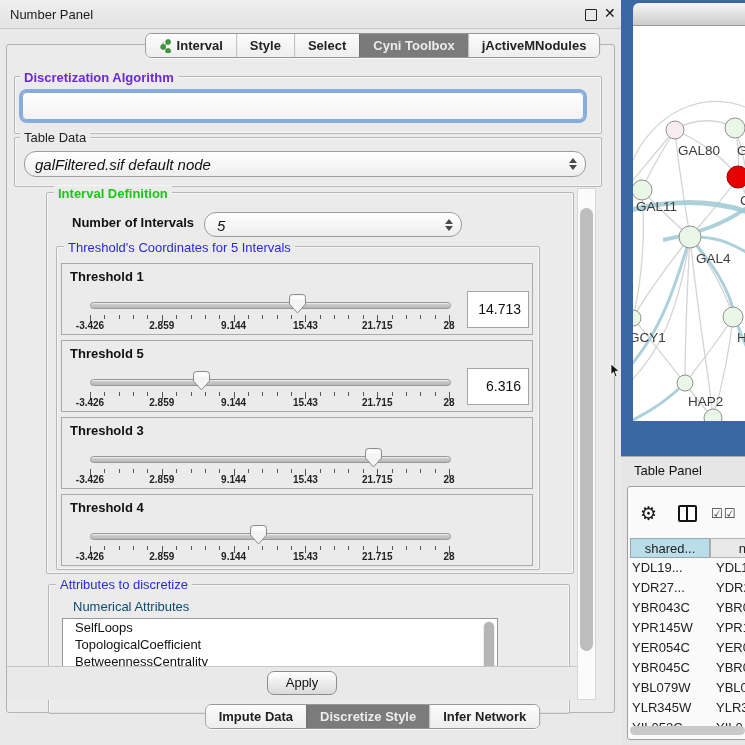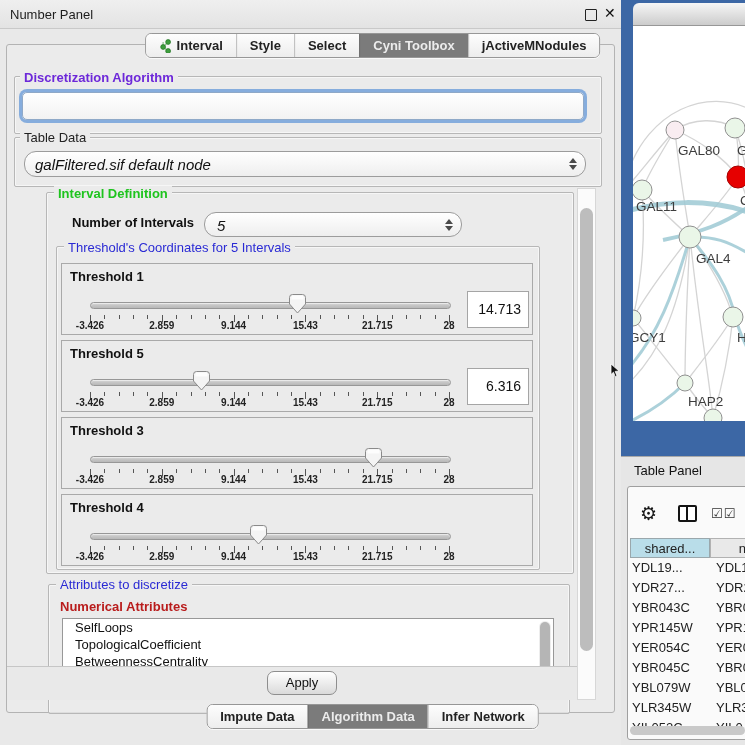--- a/index.html
+++ b/index.html
@@ -76,22 +76,22 @@
   .th-thumb{position:absolute;top:30px;width:17px;height:20px;}
   .tick{position:absolute;width:1px;background:#555;}
   .tlabel{position:absolute;top:56px;width:64px;margin-left:-32px;text-align:center;
           font-size:10px;font-weight:bold;color:#222;}
   .th-value{position:absolute;left:405px;top:27px;width:62px;height:37px;background:#fff;
             border:1px solid #a5a5a5;box-sizing:border-box;font-size:14px;color:#111;
             text-align:right;padding-right:7px;line-height:35px;}
 
   #attr-group{left:48px;top:584px;width:520px;height:128px;z-index:1;}
   #attr-label{left:56px;top:577px;color:#2a2ad4;}
-  #num-label{left:60px;top:599px;font-size:13px;font-weight:bold;color:#b91c1c;z-index:2;}
-  #attr-list{left:62px;top:618px;width:492px;height:52px;background:#fff;border:1px solid #989898;
+  #num-label{left:73px;top:599px;font-size:13px;font-weight:normal;color:#0c4a6e;z-index:2;}
+  #attr-list{left:62px;top:618px;width:436px;height:52px;background:#fff;border:1px solid #989898;
              box-sizing:border-box;z-index:2;overflow:hidden;}
   .attr-item{height:17px;line-height:17px;font-size:13px;color:#111;padding-left:12px;}
   #attr-sb{position:absolute;right:2px;top:2px;width:12px;height:62px;background:#ededed;border-radius:6px;}
   #attr-sb-thumb{position:absolute;left:1px;top:1px;width:10px;height:58px;background:#b5b5b5;border-radius:5px;}
 
   #apply-bar{left:7px;top:666px;width:570px;height:33px;background:#e9e9e9;
              border-top:1px solid #c6c6c6;z-index:4;}
   #apply-btn{left:267px;top:671px;width:68px;height:22px;border:1px solid #8e8e8e;border-radius:7px;
              background:linear-gradient(#ffffff,#dadada);font-size:13px;color:#111;text-align:center;
              line-height:22px;z-index:5;}
@@ -378,21 +378,21 @@
 
   <div class="abs" id="vscroll">
       <div id="vscroll-thumb"></div>
     </div>
 
   <div class="abs segbar" id="bottom-tabs">
       <span class="seg">
         <span>Impute Data</span>
       </span>
       <span class="seg active">
-        <span>Algorithm Data</span>
+        <span>Discretize Style</span>
       </span>
       <span class="seg">
         <span>Infer Network</span>
       </span>
     </div>
 
   <div class="abs" id="netwin"></div>
   <div class="abs" id="nettitle"></div>
   <div class="abs light" id="light-red"></div>
   <div class="abs light" id="light-yellow"></div>

